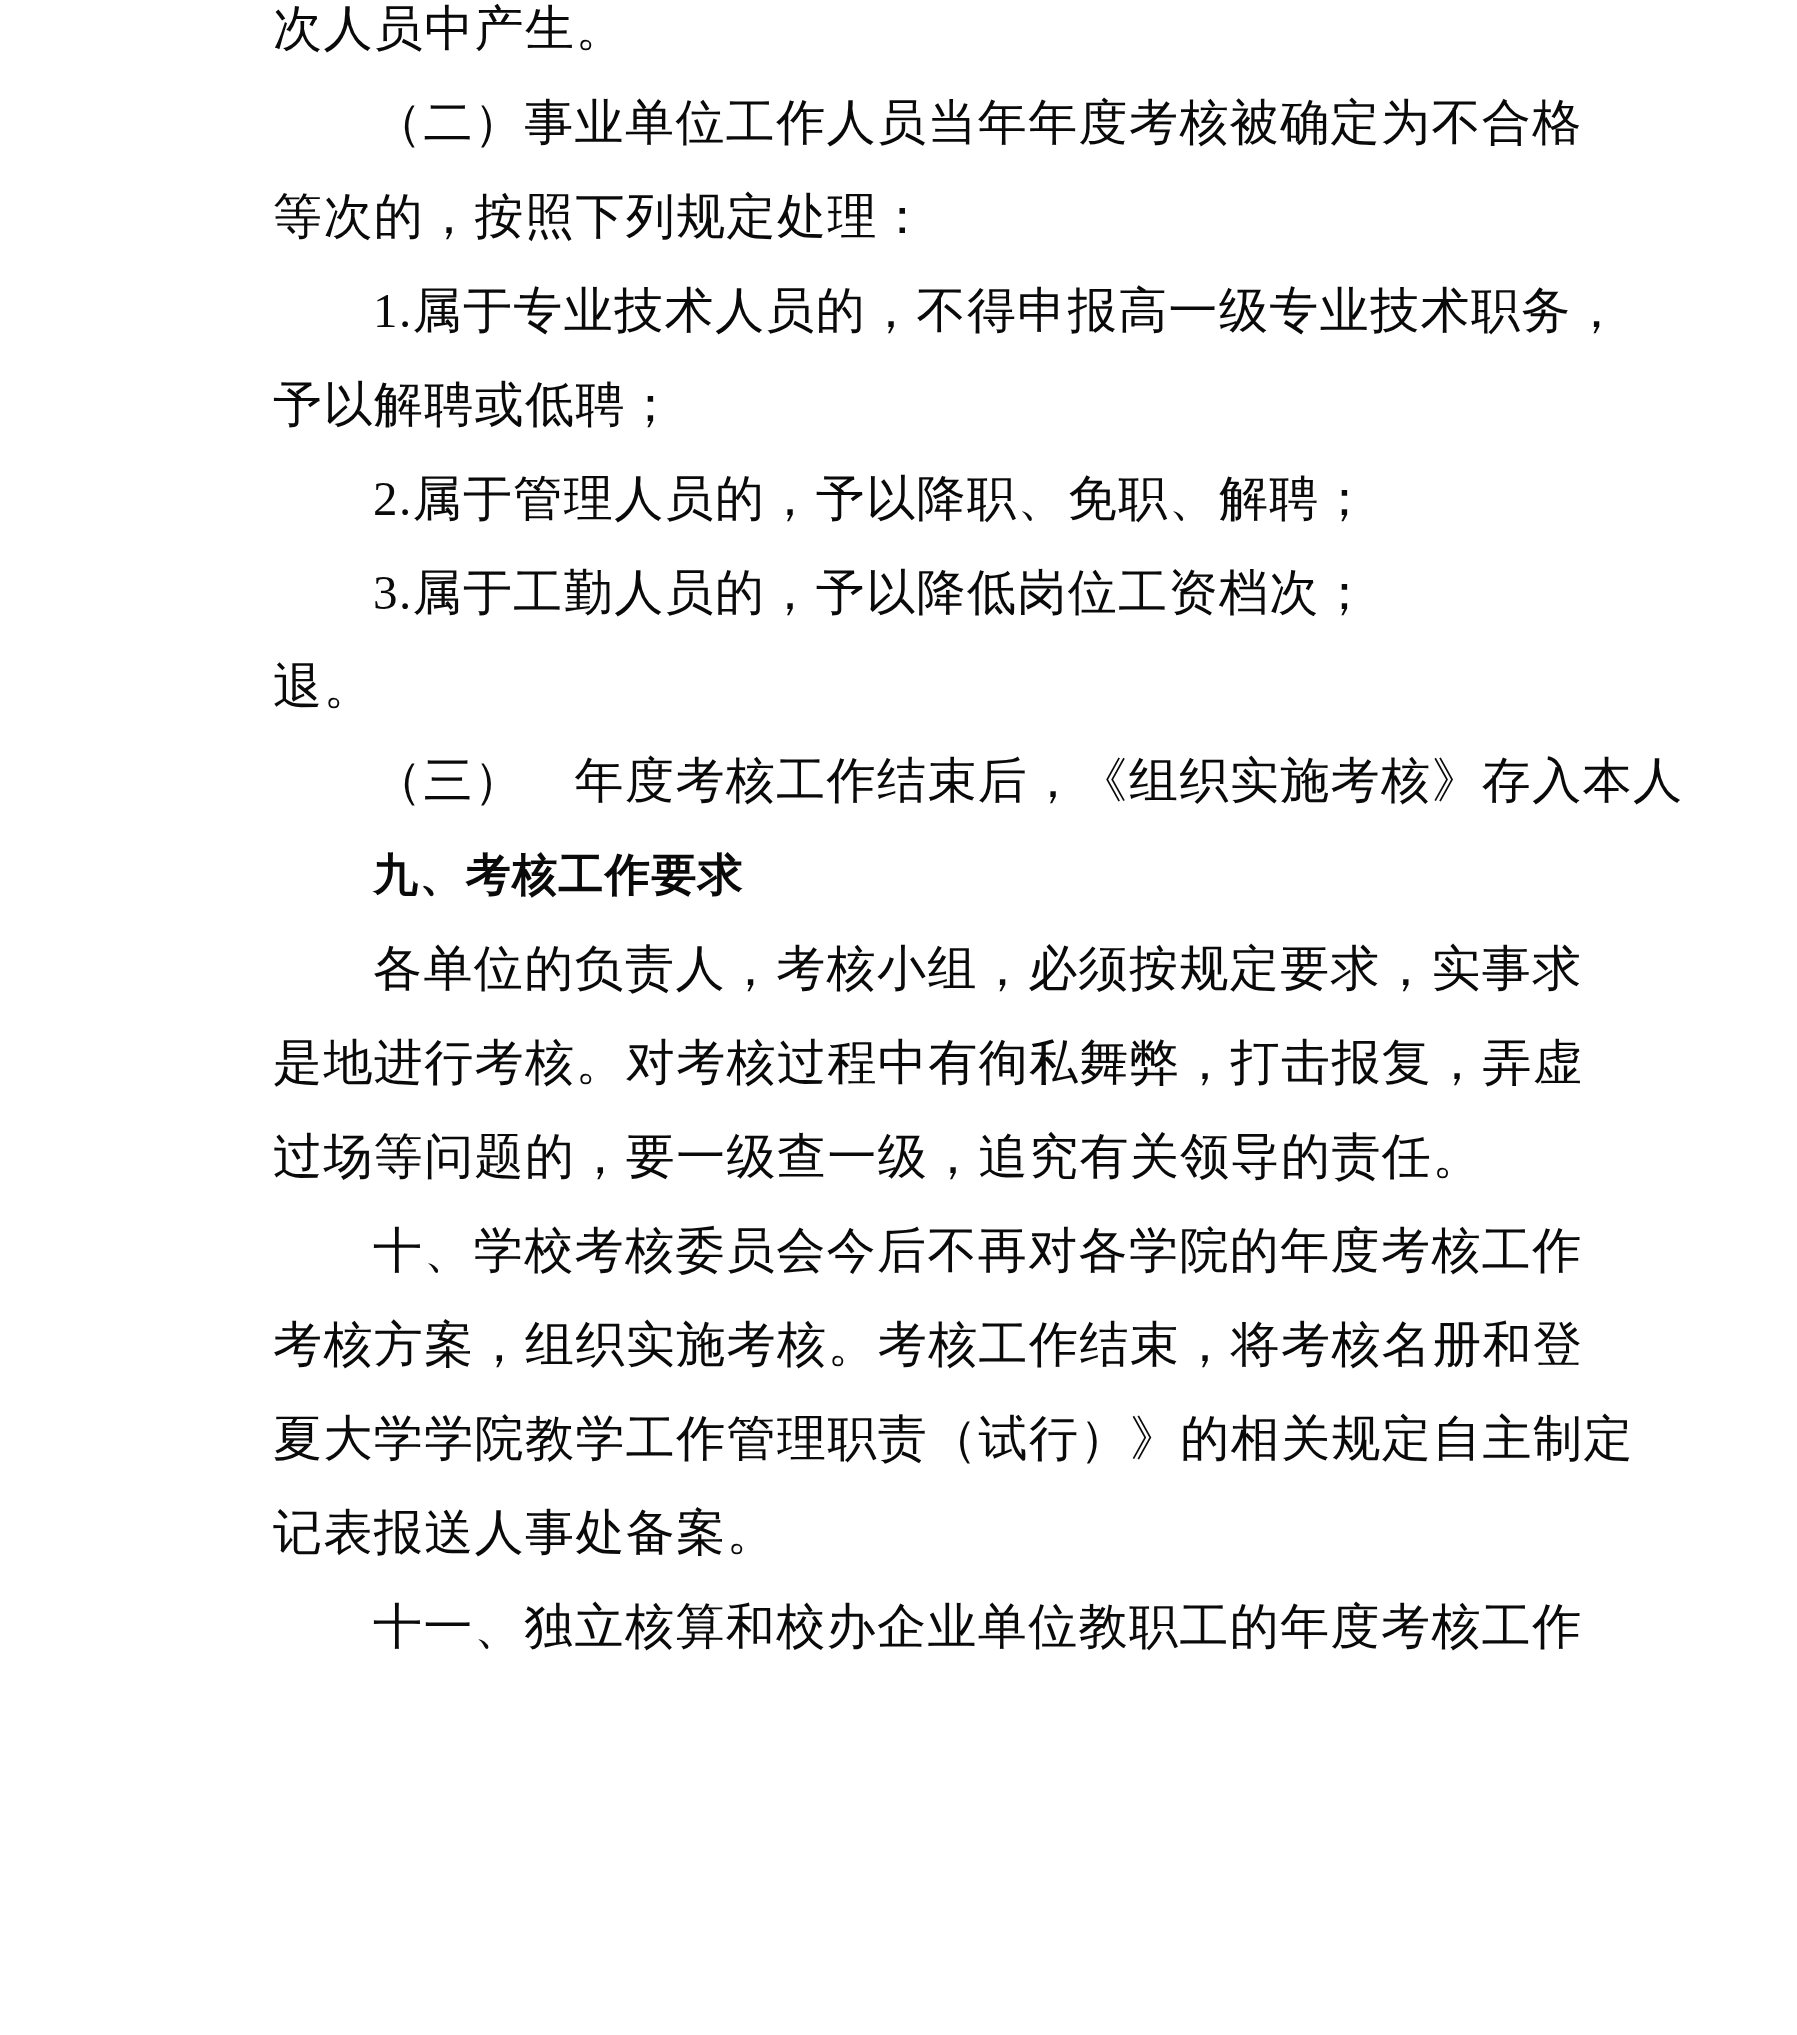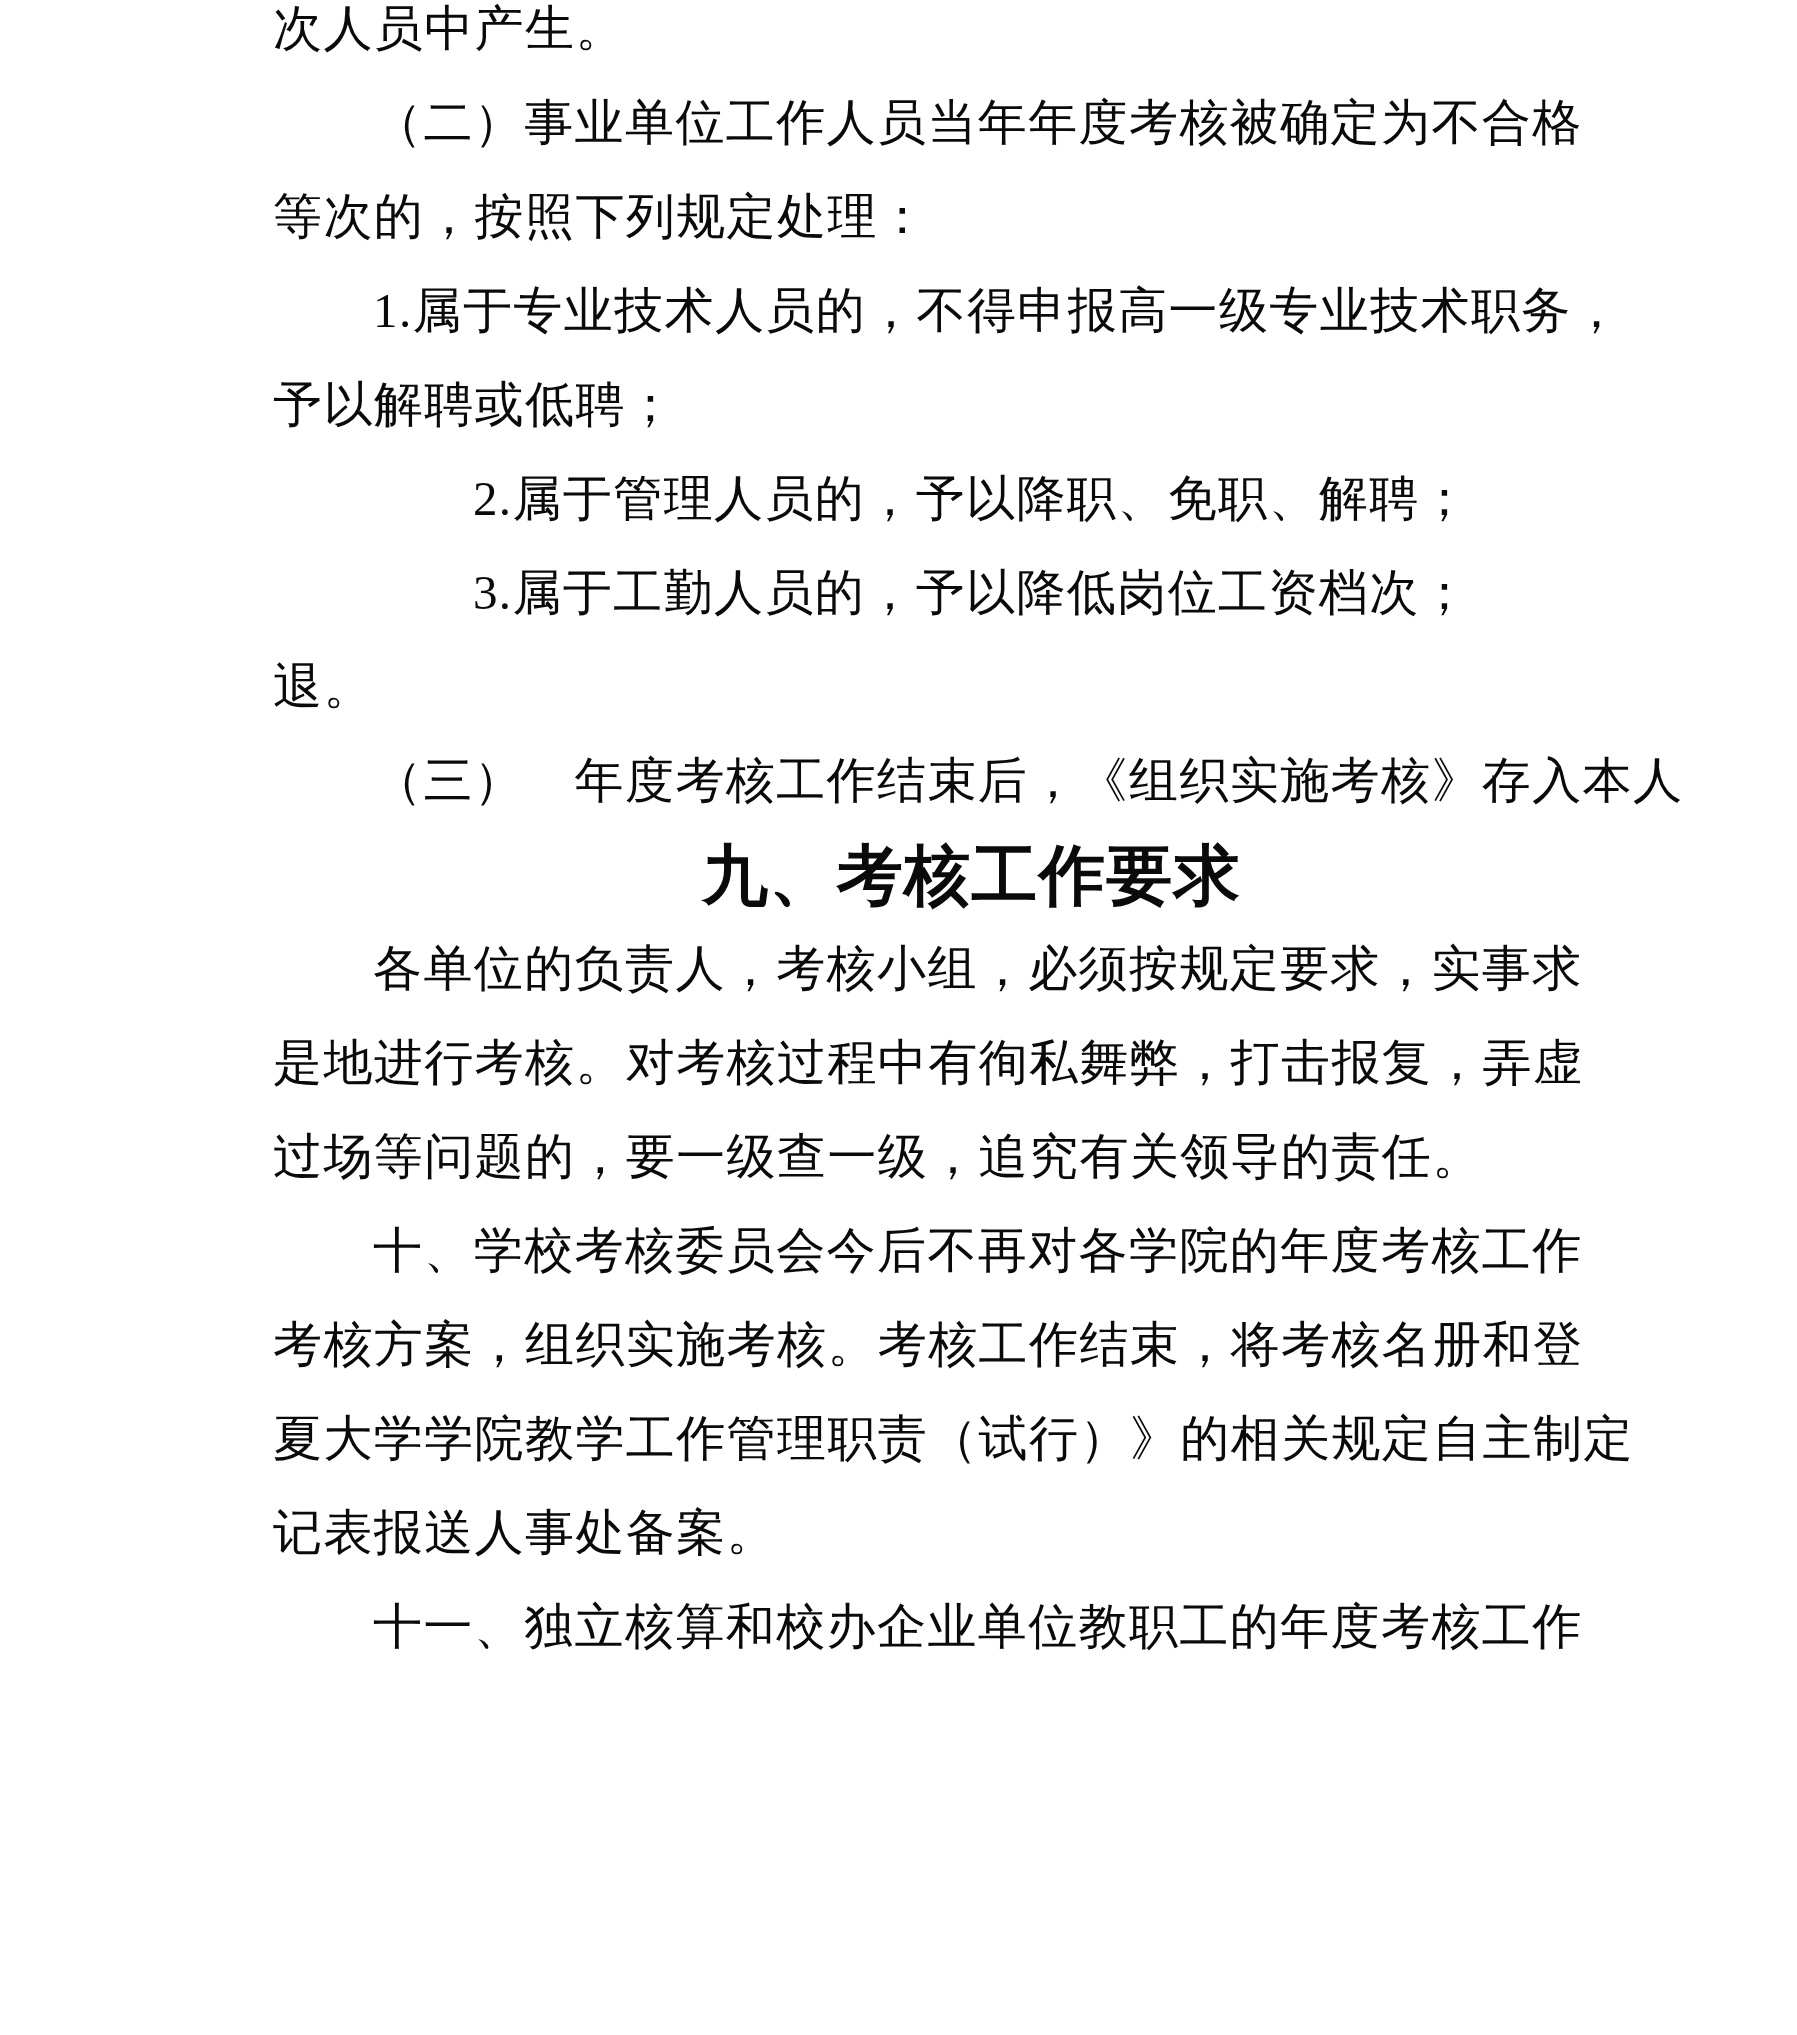--- a/index.html
+++ b/index.html
@@ -24,26 +24,25 @@
   .line {
     height: 94px;
     line-height: 94px;
     font-size: 49px;
     white-space: pre;
     letter-spacing: 1.4px;
     color: #0a0a0a;
   }
   .ind {
     padding-left: 100px;
-    text-align: center;
   }
   .head {
     font-family: "Liberation Sans", "DejaVu Sans", sans-serif;
     font-weight: 700;
-    font-size: 66px;
+    font-size: 45px;
   }
 </style>
 </head>
 <body>
 
 <div class="page">
   <div class="line">次人员中产生。</div>
   <div class="line ind">（二）事业单位工作人员当年年度考核被确定为不合格</div>
   <div class="line">等次的，按照下列规定处理：</div>
   <div class="line ind">1.属于专业技术人员的，不得申报高一级专业技术职务，</div>

